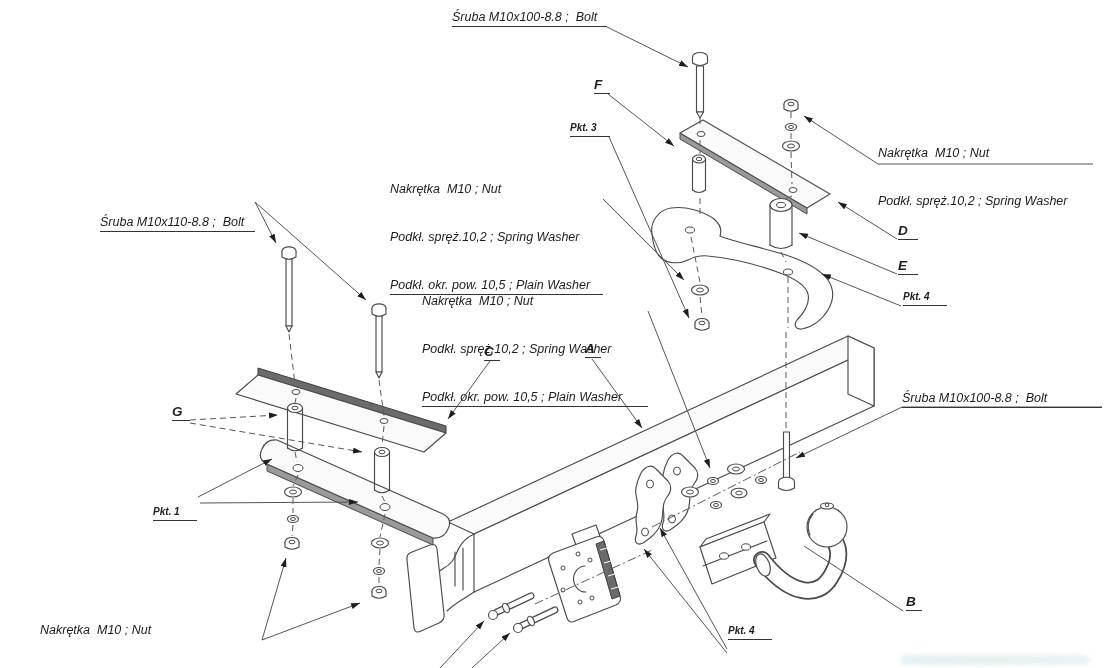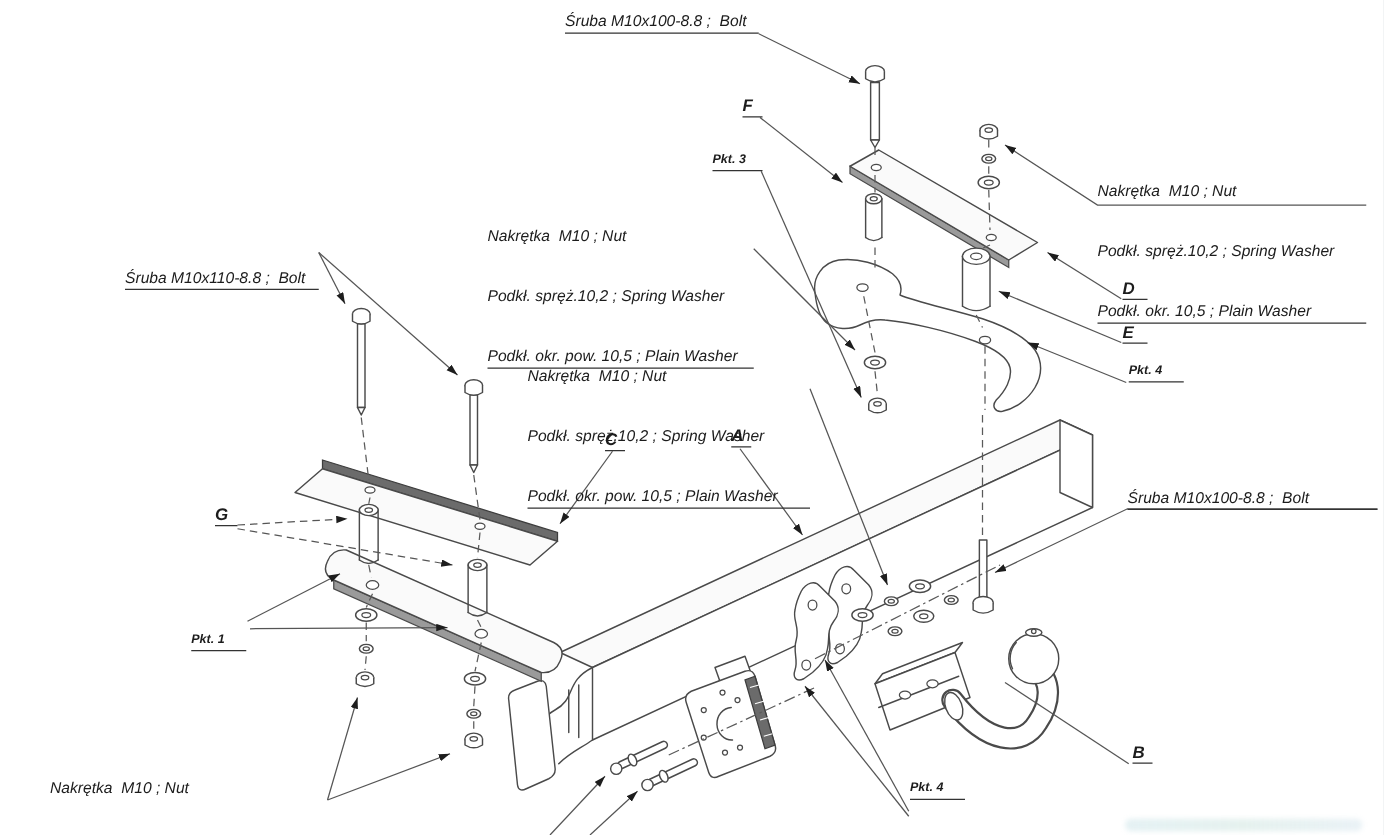--- a/index.html
+++ b/index.html
@@ -284,21 +284,20 @@
 
 <div class="lbl u" style="left:452px;top:9px;width:155px;">Śruba M10x100-8.8 ;  Bolt</div>
 
 <div class="lbl u" style="left:100px;top:186px;width:155px;margin-top:28px;">Śruba M10x110-8.8 ;  Bolt</div>
 
 <div class="lbl u" style="left:902px;top:390px;width:200px;">Śruba M10x100-8.8 ;  Bolt</div>
 
 <div class="lbl grp" style="left:878px;top:113px;width:215px;">
   <div>Nakrętka  M10 ; Nut</div>
   <div>Podkł. spręż.10,2 ; Spring Washer</div>
-  <div class="u3">Podkł. okr. 10,5 ; Plain Washer</div>
 </div>
 
 <div class="lbl grp" style="left:390px;top:149px;width:213px;">
   <div>Nakrętka  M10 ; Nut</div>
   <div>Podkł. spręż.10,2 ; Spring Washer</div>
   <div class="u3">Podkł. okr. pow. 10,5 ; Plain Washer</div>
 </div>
 
 <div class="lbl grp" style="left:422px;top:261px;width:226px;">
   <div>Nakrętka  M10 ; Nut</div>

